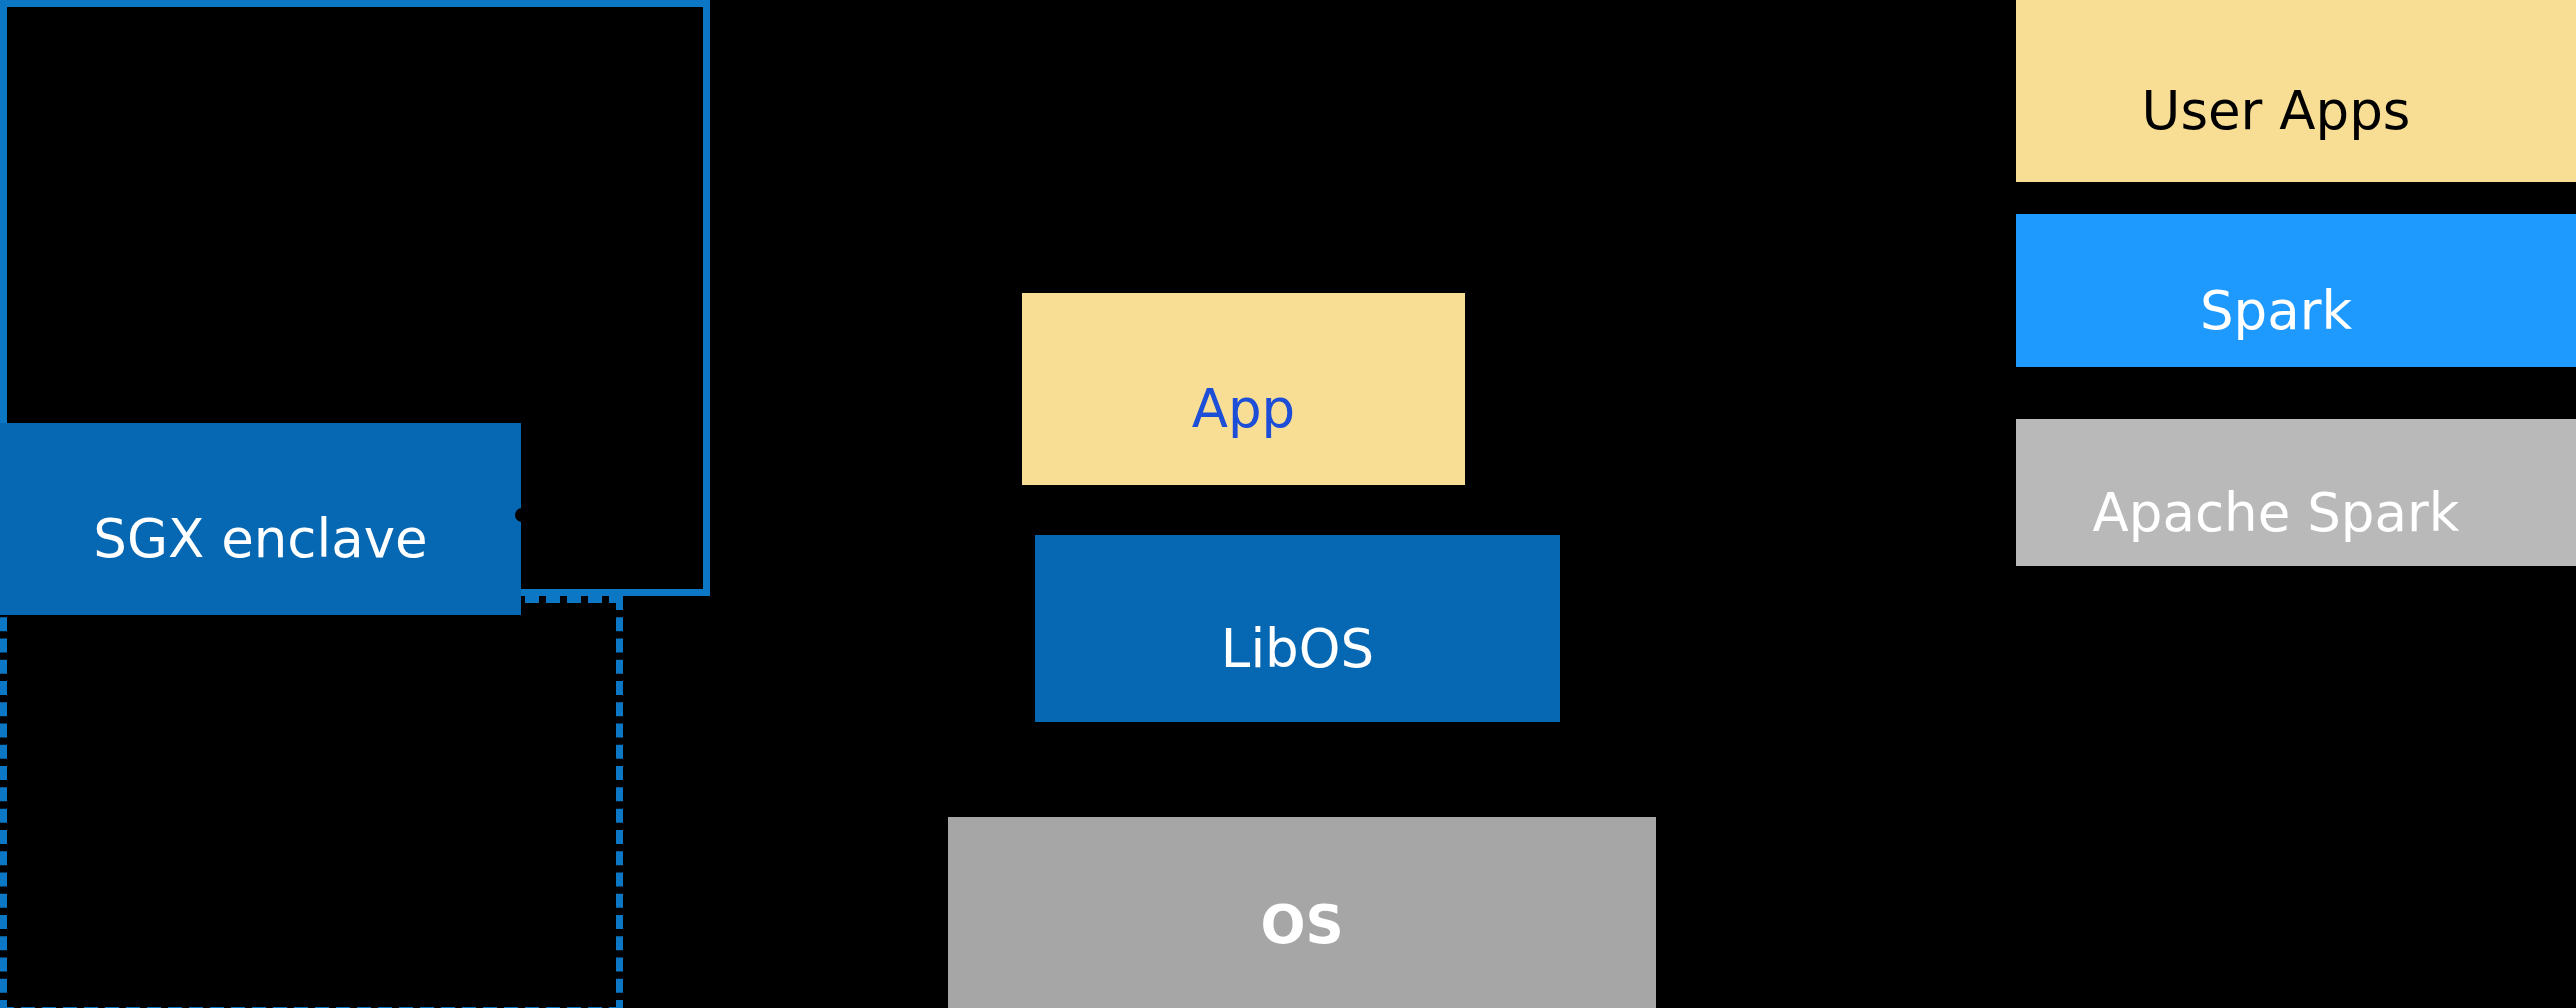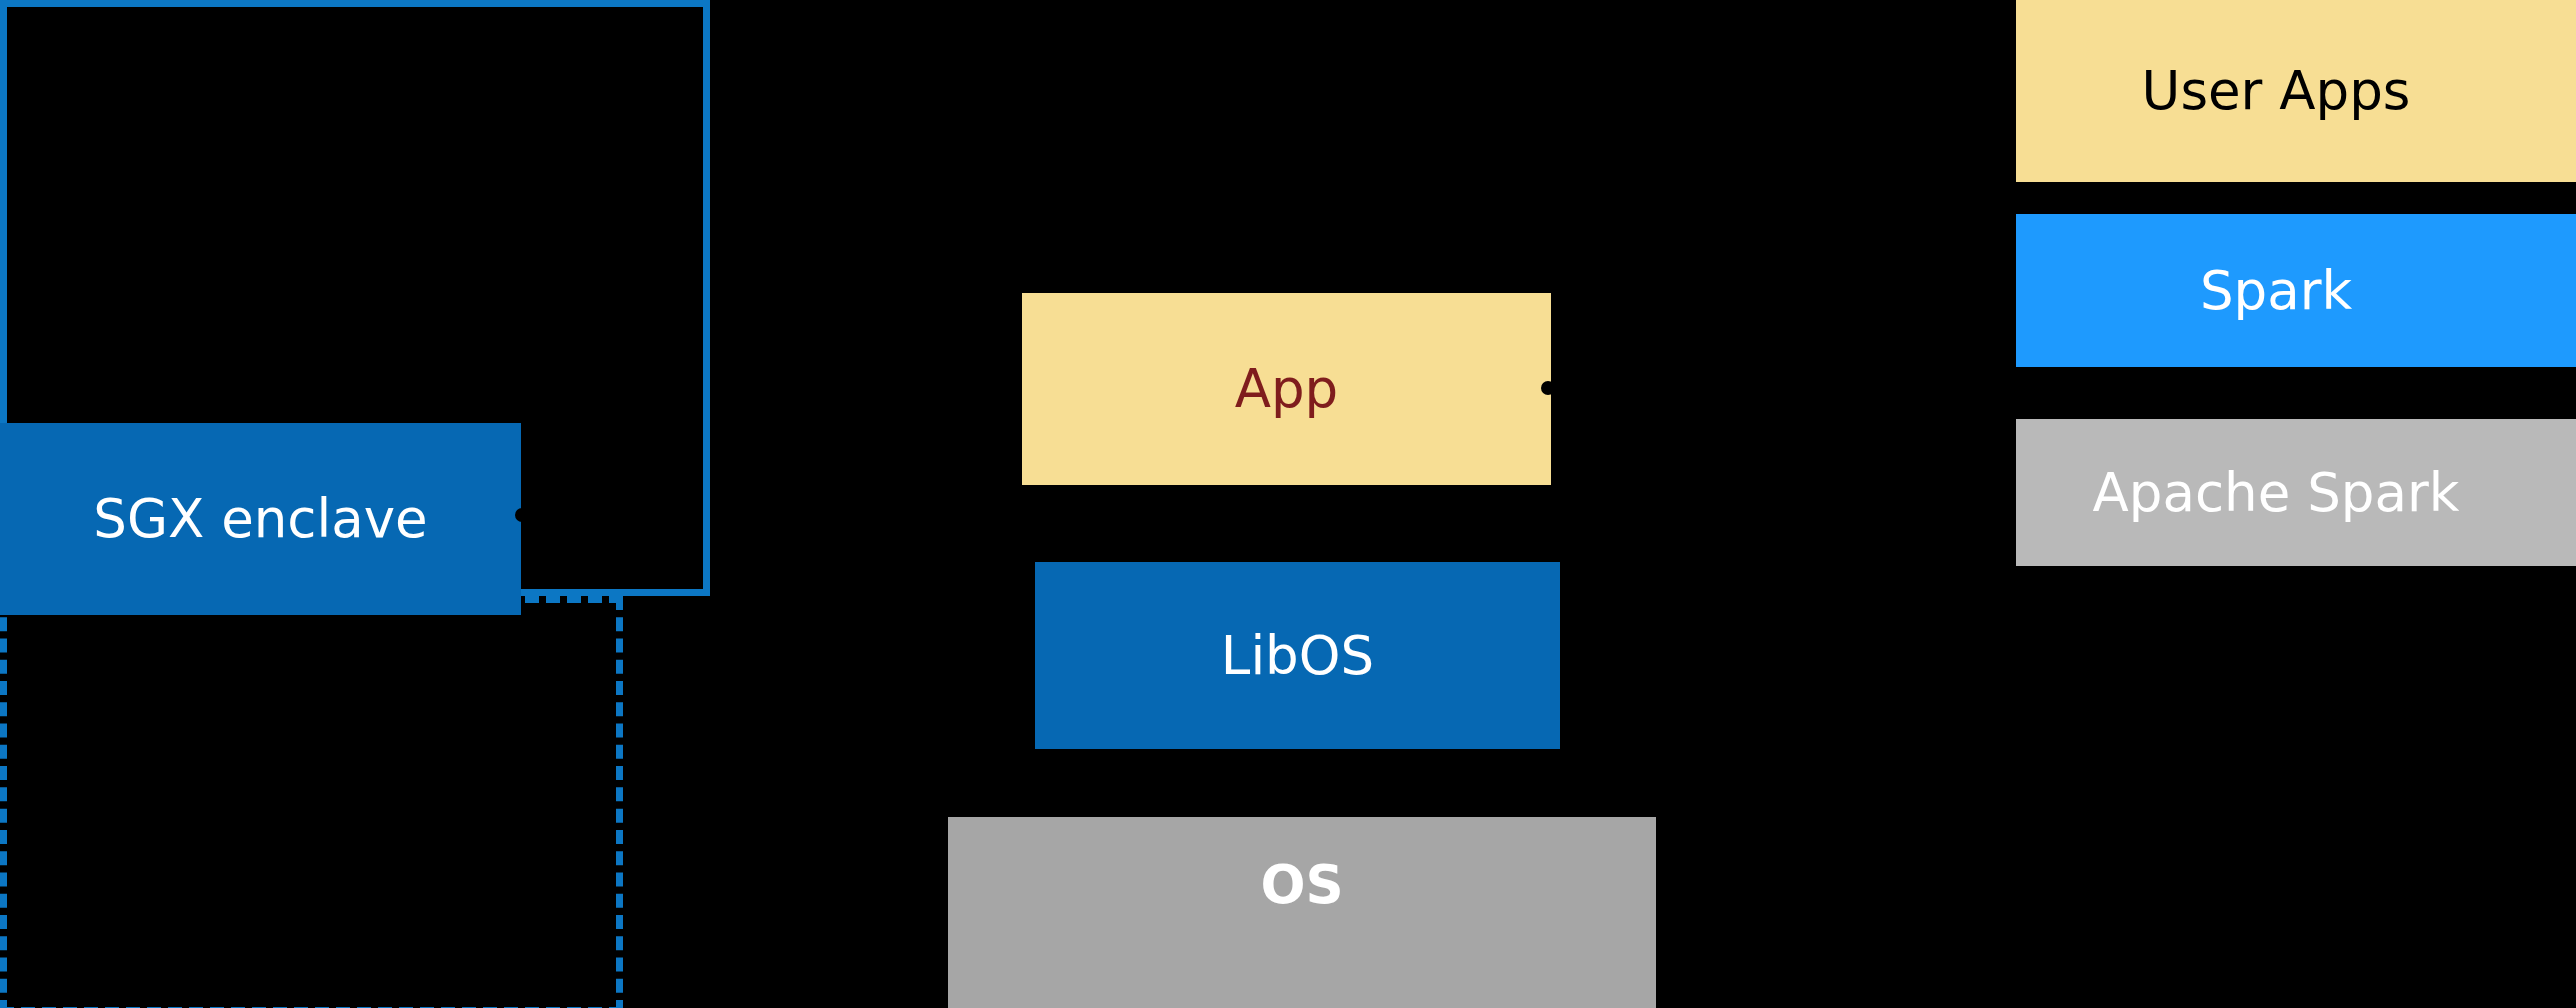--- a/index.html
+++ b/index.html
@@ -25,20 +25,21 @@
     position: absolute;
     display: flex;
     align-items: center;
     justify-content: center;
     box-sizing: border-box;
     line-height: 1.05;
     white-space: nowrap;
   }
   .box-label {
     display: block;
+    margin-top: 40px;
   }
 
   
   #sgx-enclave-box {
     left: -34px;
     top: 423px;
     width: 555px;
     height: 192px;
     background: #0668B3;
     color: #FFFFFF;
@@ -73,30 +74,30 @@
     height: 22px;
     background: #000000;
     transform: skewY(-32deg);
   }
   #break-notch-top  { left: 1640px; top: 298px; }
   #break-notch-bot  { left: 1640px; top: 426px; }
 
   #app-box {
     left: 1022px;
     top: 293px;
-    width: 529px;
+    width: 443px;
     height: 192px;
     background: #F7DE94;
-    color: #7f1d1d;
+    color: #1d4ed8;
     font-size: 53px;
   }
 
   #libos-box {
     left: 1035px;
-    top: 562px;
+    top: 535px;
     width: 525px;
     height: 187px;
     background: #0668B3;
     color: #FFFFFF;
     font-size: 53px;
   }
 
   #os-box {
     left: 948px;
     top: 817px;

